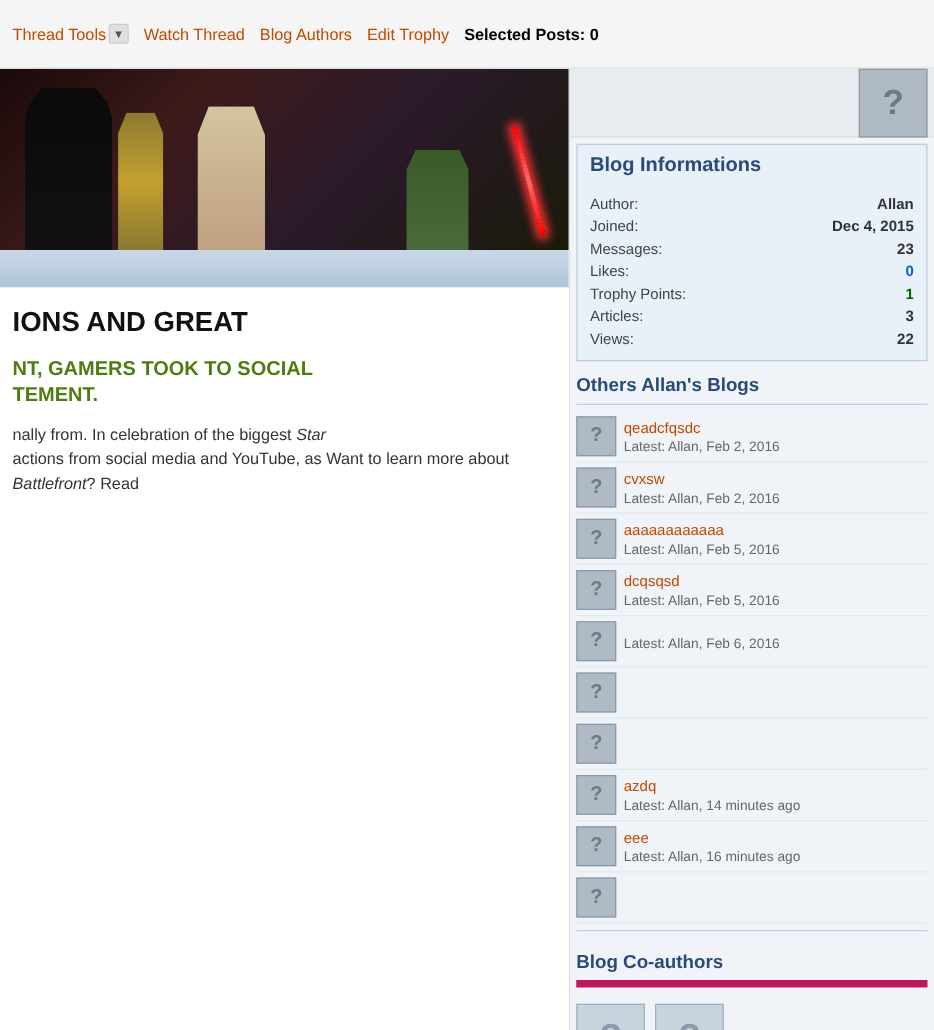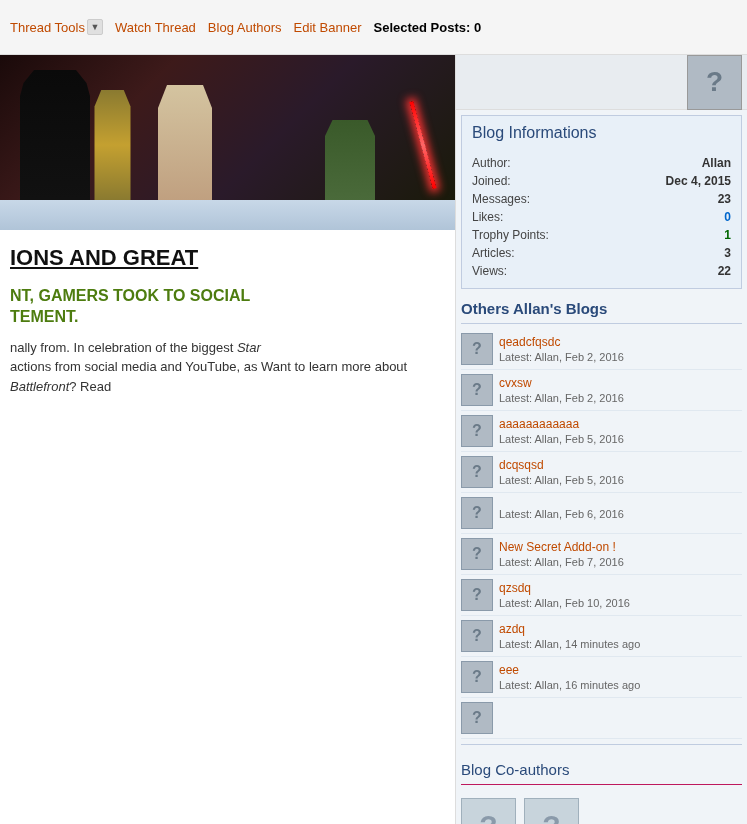--- a/index.html
+++ b/index.html
@@ -147,21 +147,20 @@
     .article-text {
       padding: 15px 10px;
       background: #fff;
     }
     .article-headline {
       font-size: 22px;
       font-weight: bold;
       color: #111;
       margin-bottom: 15px;
       line-height: 1.2;
-      text-decoration: underline;
     }
     .article-subheadline {
       font-size: 16px;
       font-weight: bold;
       color: #4d7c0f;
       margin-bottom: 10px;
       line-height: 1.3;
     }
     .article-body {
       font-size: 13px;
@@ -208,21 +207,21 @@
     
     .blog-info-section {
       background: #e8f0f8;
       border: 1px solid #c0cce0;
       margin: 5px;
       padding: 8px 10px;
     }
     .blog-info-title {
       font-size: 16px;
       color: #2a4a7a;
-      font-weight: normal;
+      font-weight: bold;
       margin-bottom: 8px;
       padding-bottom: 4px;
     }
     .blog-info-row {
       display: flex;
       justify-content: space-between;
       padding: 2px 0;
       font-size: 12px;
     }
     .blog-info-label {
@@ -289,23 +288,23 @@
     }
 
     
     .co-authors-section {
       margin: 5px;
       margin-top: 10px;
     }
     .co-authors-title {
       font-size: 15px;
       color: #2a4a7a;
-      font-weight: normal;
+      font-weight: bold;
       padding: 6px 0 6px 0;
-      border-bottom: 1px solid #be185d;
+      border-bottom: 6px solid #be185d;
       margin-bottom: 8px;
     }
     .co-authors-avatars {
       display: flex;
       gap: 8px;
       padding: 5px 0;
     }
     .co-author-avatar {
       width: 55px;
       height: 55px;
@@ -330,21 +329,21 @@
 </head>
 <body>
 
 <div class="toolbar">
   <div class="thread-tools">
     <a class="toolbar-link">Thread Tools</a>
     <span class="arrow">▼</span>
   </div>
   <a class="toolbar-link">Watch Thread</a>
   <a class="toolbar-link">Blog Authors</a>
-  <a class="toolbar-link">Edit Banner</a>
+  <a class="toolbar-link">Edit Trophy</a>
   <span class="selected-posts">
     <span>Selected Posts:</span>
     <span>0</span>
   </span>
 </div>
 
 <div class="main-layout">
 
   <div class="left-content">
 
@@ -446,27 +445,25 @@
           <div class="blog-entry">
             <div class="blog-avatar">
               <span class="q-small">?</span>
             </div>
             <div class="blog-entry-info"><span class="blog-entry-meta">Latest: Allan, Feb 6, 2016</span></div>
           </div>
           <div class="blog-entry">
             <div class="blog-avatar">
               <span class="q-small">?</span>
             </div>
-            <div class="blog-entry-info"><a class="blog-entry-title">New Secret Addd-on !</a><span class="blog-entry-meta">Latest: Allan, Feb 7, 2016</span></div>
-          </div>
-          <div class="blog-entry">
-            <div class="blog-avatar">
-              <span class="q-small">?</span>
-            </div>
-            <div class="blog-entry-info"><a class="blog-entry-title">qzsdq</a><span class="blog-entry-meta">Latest: Allan, Feb 10, 2016</span></div>
+          </div>
+          <div class="blog-entry">
+            <div class="blog-avatar">
+              <span class="q-small">?</span>
+            </div>
           </div>
           <div class="blog-entry">
             <div class="blog-avatar">
               <span class="q-small">?</span>
             </div>
             <div class="blog-entry-info"><a class="blog-entry-title">azdq</a><span class="blog-entry-meta">Latest: Allan, 14 minutes ago</span></div>
           </div>
           <div class="blog-entry">
             <div class="blog-avatar">
               <span class="q-small">?</span>

